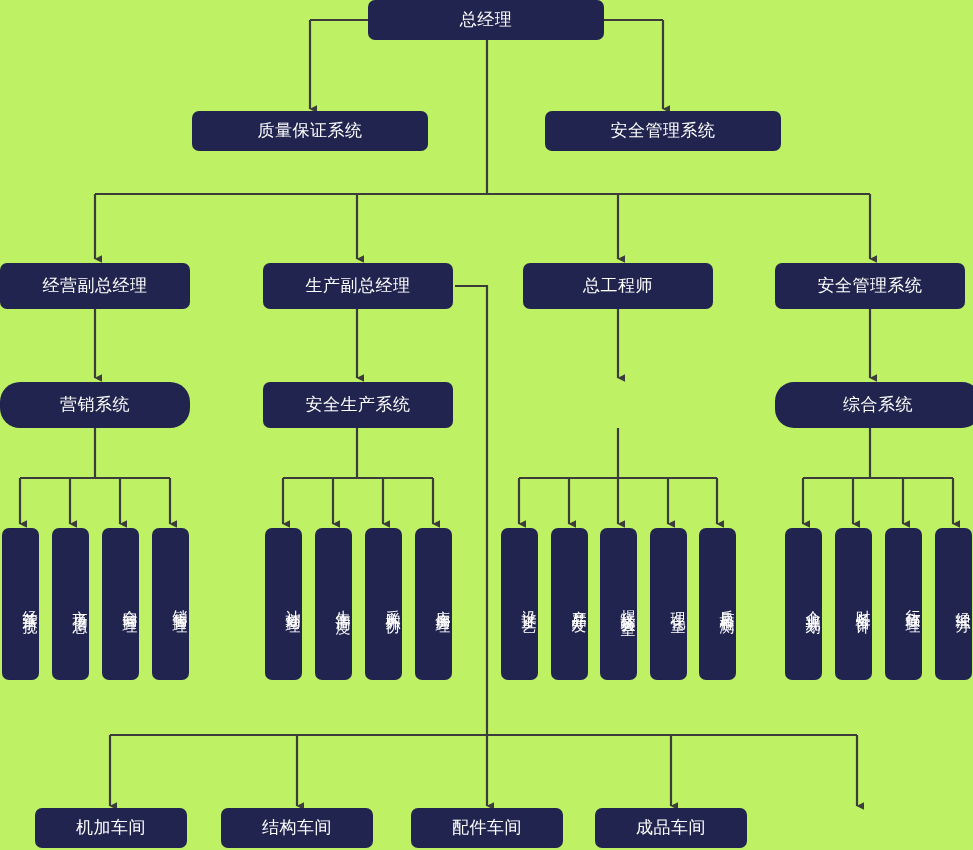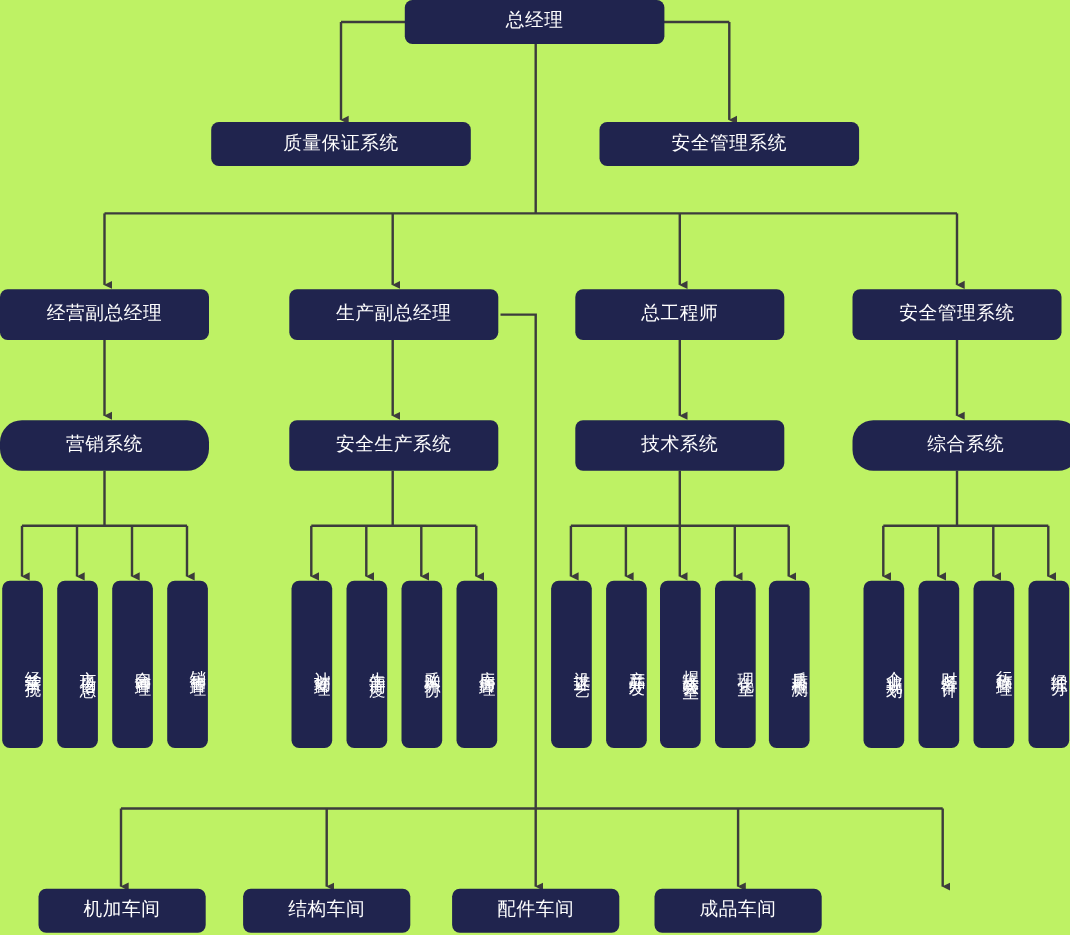--- a/index.html
+++ b/index.html
@@ -126,21 +126,20 @@
   <div class="node h" style="left:192px; top:111px; width:236px; height:40px;">质量保证系统</div>
   <div class="node h" style="left:0px; top:263px; width:190px; height:46px;">经营副总经理</div>
 
   <div class="node h" style="left:545px; top:111px; width:236px; height:40px;">安全管理系统</div>
   <div class="node h" style="left:263px; top:263px; width:190px; height:46px;">生产副总经理</div>
   <div class="node h" style="left:523px; top:263px; width:190px; height:46px;">总工程师</div>
   <div class="node h" style="left:775px; top:263px; width:190px; height:46px;">安全管理系统</div>
 
   <div class="node h" style="left:0px; top:382px; width:190px; height:46px;border-radius:20px;">营销系统</div>
   <div class="node h" style="left:263px; top:382px; width:190px; height:46px;">安全生产系统</div>
-  <div class="node h" style="left:523px; top:382px; width:190px; height:46px;">技术系统</div>
   <div class="node h" style="left:775px; top:382px; width:206px; height:46px;border-radius:19px;">综合系统</div>
 
   <div class="node v" style="left:2px; top:528px; width:37px; height:152px;">经营承揽</div>
   <div class="node v" style="left:52px; top:528px; width:37px; height:152px;">市场信息</div>
   <div class="node v" style="left:102px; top:528px; width:37px; height:152px;">合同管理</div>
   <div class="node v" style="left:152px; top:528px; width:37px; height:152px;">销售管理</div>
 
   <div class="node v" style="left:265px; top:528px; width:37px; height:152px;">计划管理</div>
   <div class="node v" style="left:315px; top:528px; width:37px; height:152px;">生产调度</div>
   <div class="node v" style="left:365px; top:528px; width:37px; height:152px;">采购外协</div>

